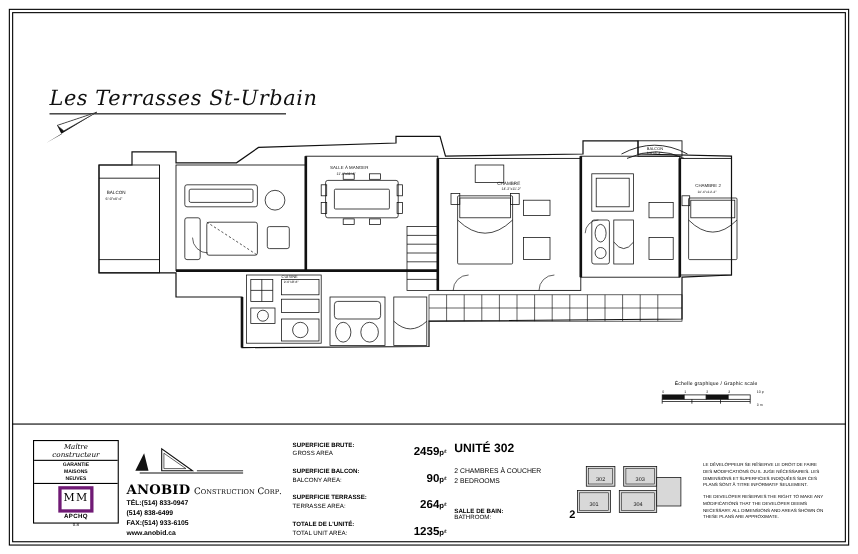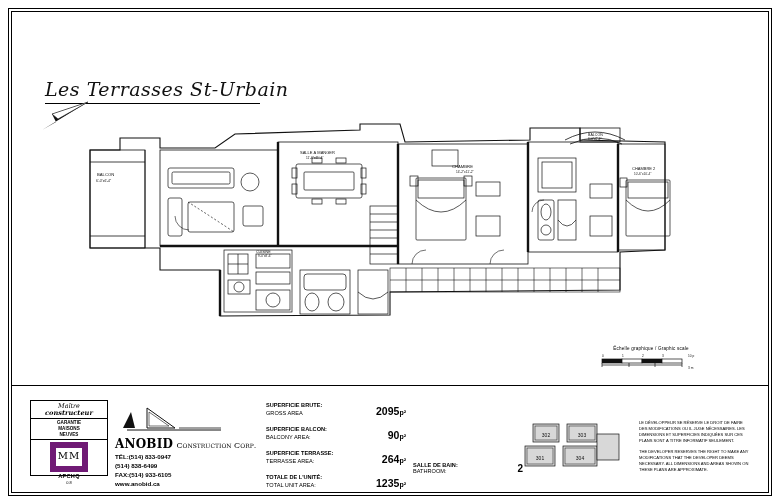--- a/index.html
+++ b/index.html
@@ -123,35 +123,35 @@
     font-size: 5.2px;
     line-height: 1.25;
     padding-top: 2px;
   }
   .seal-top {
     font-family: "DejaVu Serif", serif;
     font-size: 6.4px;
     font-style: italic;
     line-height: 1.05;
   }
-  .seal-top .l2 { font-size: 6.6px; font-weight: bold; }
+  .seal-top .l2 { font-size: 6.6px; }
   .seal-mid {
     margin-top: 1px;
     border-top: 1px solid #000;
     border-bottom: 1px solid #000;
     padding: 1px 0 1px;
     font-size: 4.6px;
     line-height: 1.3;
     font-weight: bold;
   }
   .seal-logo {
     margin: 2px auto 1px;
     width: 26px;
     height: 18px;
-    border: 6px solid #701a75;
+    border: 3px solid #701a75;
     display: flex;
     align-items: center;
     justify-content: center;
     font-size: 10px;
     letter-spacing: 1px;
     font-family: "DejaVu Serif", serif;
   }
   .seal-apchq { font-size: 5.6px; font-weight: bold; letter-spacing: 0.3px; }
   .seal-num { font-size: 4px; }
 
@@ -504,21 +504,21 @@
       </div>
     </div>
 
     <div class="areas">
       <div class="area-row">
         <div class="area-labels">
           <div class="fr">SUPERFICIE BRUTE:</div>
           <div class="en">GROSS AREA</div>
         </div>
         <div class="area-value">
-          <span>2095</span><span class="unit">p²</span>
+          <span>2459</span><span class="unit">p²</span>
         </div>
       </div>
       <div class="area-row">
         <div class="area-labels">
           <div class="fr">SUPERFICIE BALCON:</div>
           <div class="en">BALCONY AREA:</div>
         </div>
         <div class="area-value">
           <span>90</span><span class="unit">p²</span>
         </div>
@@ -536,20 +536,25 @@
         <div class="area-labels">
           <div class="fr">TOTALE DE L'UNITÉ:</div>
           <div class="en">TOTAL UNIT AREA:</div>
         </div>
         <div class="area-value">
           <span>1235</span><span class="unit">p²</span>
         </div>
       </div>
     </div>
 
+    <div class="unit-info">
+      <div class="unit-title">UNITÉ 302</div>
+      <div class="unit-line">2 CHAMBRES À COUCHER</div>
+      <div class="unit-line">2 BEDROOMS</div>
+    </div>
     <div class="bath-row">
       <div class="bath-labels">
         <div class="fr">SALLE DE BAIN:</div>
         <div>BATHROOM:</div>
       </div>
       <div class="bath-value">2</div>
     </div>
 
     <div class="keyplan">
       <svg viewBox="0 0 120 58" width="120" height="58">

